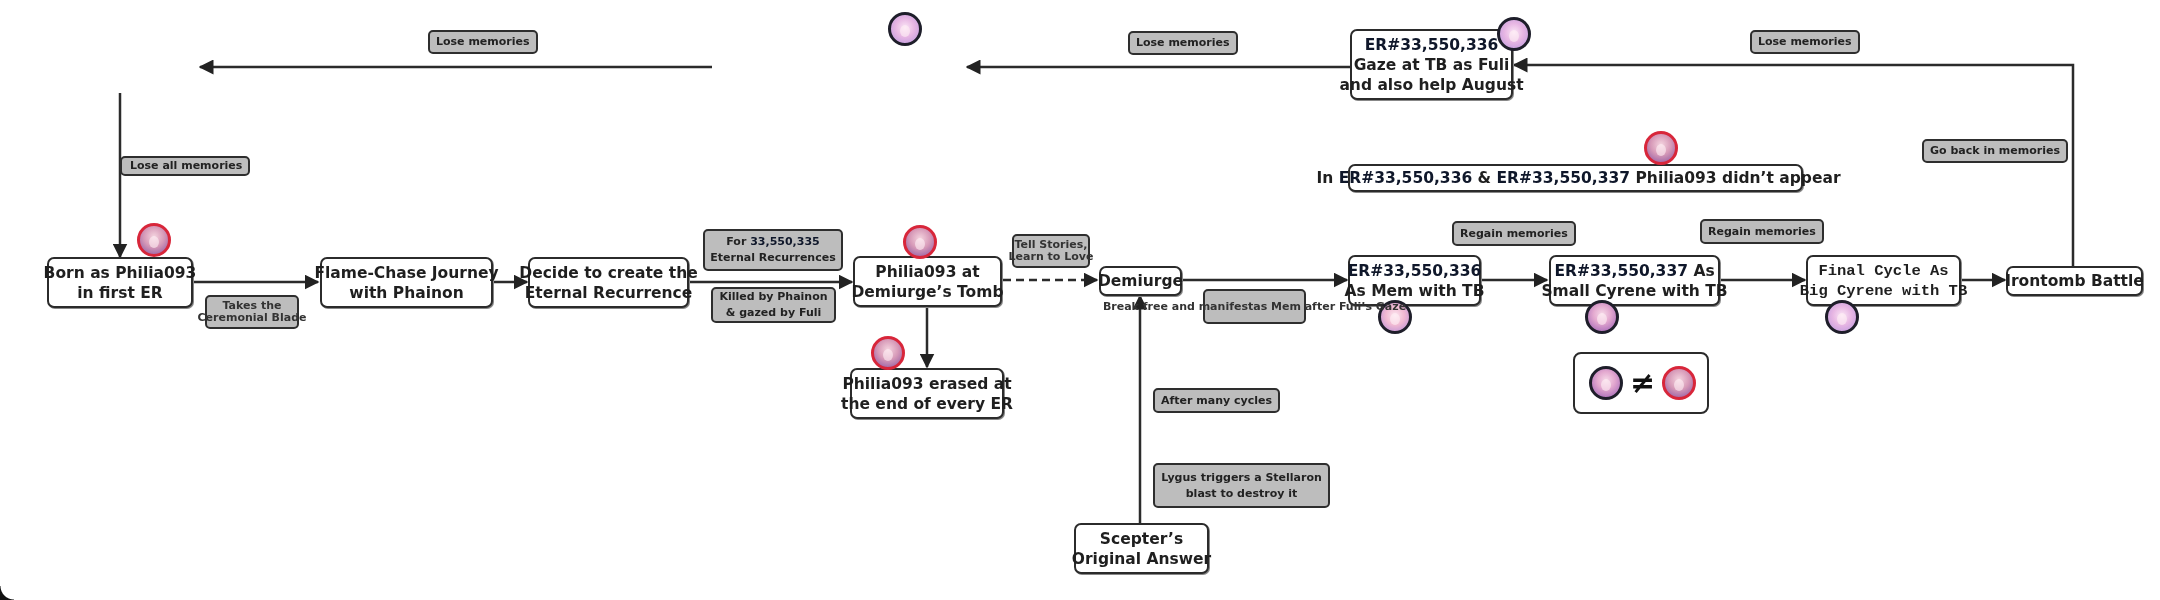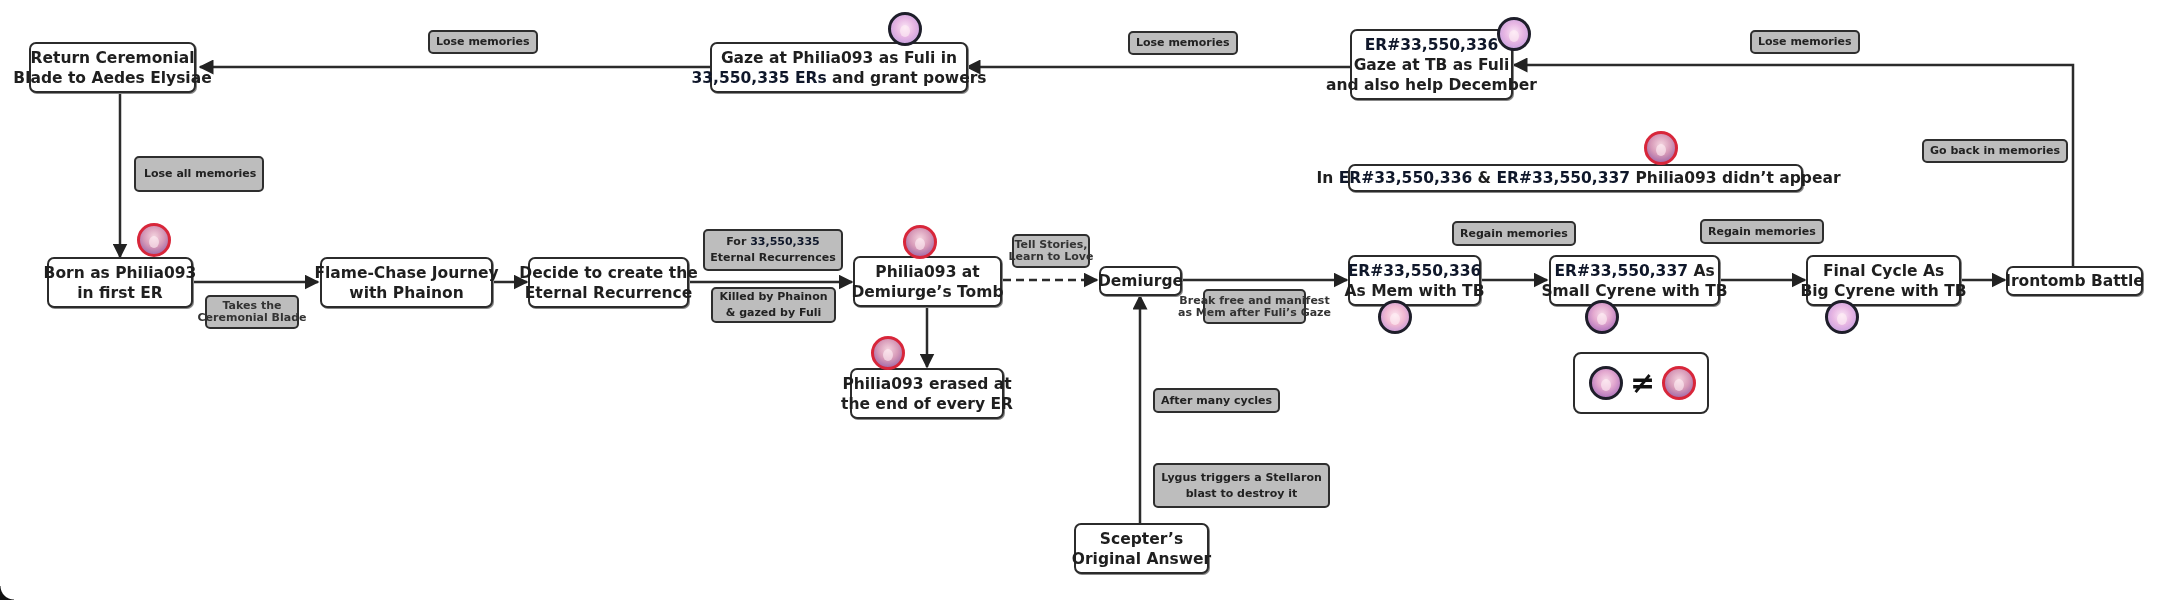--- a/index.html
+++ b/index.html
@@ -56,37 +56,29 @@
       <line x1="927" y1="306" x2="927" y2="367" marker-end="url(#arr)"></line>
       <line x1="1003" y1="280" x2="1097" y2="280" stroke-dasharray="8,5" marker-end="url(#arr)"></line>
       <line x1="1181" y1="280" x2="1347" y2="280" marker-end="url(#arr)"></line>
       <line x1="1140" y1="523" x2="1140" y2="296" marker-end="url(#arr)"></line>
       <line x1="1480" y1="280" x2="1547" y2="280" marker-end="url(#arr)"></line>
       <line x1="1719" y1="280" x2="1805" y2="280" marker-end="url(#arr)"></line>
       <line x1="1960" y1="280" x2="2005" y2="280" marker-end="url(#arr)"></line>
     </g>
   </svg>
 
-  <div class="node" style="left:29px;top:42px;width:167px;height:51px;flex-direction:column;">
-    <span class="line">Return Ceremonial</span>
-    <span class="line">Blade to Aedes Elysiae</span>
-  </div>
-
-  <div class="node" style="left:710px;top:42px;width:258px;height:51px;flex-direction:column;">
-    <span class="line">Gaze at Philia093 as Fuli in</span>
-    <span class="line"><span class="red">33,550,335 ERs</span><span> and grant powers</span></span>
-  </div>
+
   <div class="avatar lilac" style="left:888px;top:12px;">
       <div class="face"></div>
     </div>
 
   <div class="node" style="left:1350px;top:29px;width:163px;height:71px;flex-direction:column;">
     <span class="line red">ER#33,550,336</span>
     <span class="line">Gaze at TB as Fuli</span>
-    <span class="line">and also help December</span>
+    <span class="line">and also help August</span>
   </div>
   <div class="avatar lilac" style="left:1497px;top:17px;">
       <div class="face"></div>
     </div>
 
   <div class="node" style="left:1348px;top:164px;width:455px;height:28px;padding-left:12px;">
     <span class="line"><span>In </span><span class="red">ER#33,550,336</span><span> &amp; </span><span class="red">ER#33,550,337</span><span> Philia093 didn’t appear</span></span>
   </div>
   <div class="avatar red-ring" style="left:1644px;top:131px;">
       <div class="face"></div>
@@ -144,21 +136,21 @@
     </div>
 
   <div class="node" style="left:1549px;top:255px;width:171px;height:51px;flex-direction:column;">
     <span class="line"><span class="red">ER#33,550,337</span><span> As</span></span>
     <span class="line">Small Cyrene with TB</span>
   </div>
   <div class="avatar" style="left:1585px;top:300px;">
       <div class="face"></div>
     </div>
 
-  <div class="node" style="left:1806px;top:255px;width:155px;height:51px;flex-direction:column;">
+  <div class="node" style="left:1806px;top:255px;width:155px;height:51px;flex-direction:column;font-family:Liberation Mono, monospace;">
     <span class="line">Final Cycle As</span>
     <span class="line">Big Cyrene with TB</span>
   </div>
   <div class="avatar lilac" style="left:1825px;top:300px;">
       <div class="face"></div>
     </div>
 
   <div class="node" style="left:2006px;top:266px;width:137px;height:30px;">
     <span class="line">Irontomb Battle</span>
   </div>
@@ -169,21 +161,21 @@
       </div>
     <div class="neq">≠</div>
     <div class="avatar red-ring" style="left:87px;top:12px;">
         <div class="face"></div>
       </div>
   </div>
 
   <div class="label" style="left:428px;top:30px;height:24px;">Lose memories</div>
   <div class="label" style="left:1128px;top:31px;height:24px;">Lose memories</div>
   <div class="label" style="left:1750px;top:30px;height:24px;">Lose memories</div>
-  <div class="label" style="left:134px;top:156px;height:36px;padding-left:8px;">Lose all memories</div>
+  <div class="label" style="left:120px;top:156px;height:20px;padding-left:8px;">Lose all memories</div>
   <div class="label" style="left:1922px;top:139px;height:24px;">Go back in memories</div>
 
   <div class="label tiny" style="left:205px;top:295px;width:94px;height:34px;flex-direction:column;">
     <span>Takes the</span>
     <span>Ceremonial Blade</span>
   </div>
 
   <div class="label" style="left:703px;top:229px;width:140px;height:42px;flex-direction:column;">
     <span><span>For </span><span class="red">33,550,335</span></span>
     <span>Eternal Recurrences</span>
@@ -192,21 +184,21 @@
   <div class="label" style="left:711px;top:287px;width:125px;height:36px;flex-direction:column;">
     <span>Killed by Phainon</span>
     <span>&amp; gazed by Fuli</span>
   </div>
 
   <div class="label tiny" style="left:1012px;top:234px;width:78px;height:34px;flex-direction:column;">
     <span>Tell Stories,</span>
     <span>Learn to Love</span>
   </div>
 
-  <div class="label tiny" style="left:1203px;top:289px;width:103px;height:35px;flex-direction:column;">
+  <div class="label tiny" style="left:1203px;top:289px;width:103px;height:35px;flex-direction:row;">
     <span>Break free and manifest</span>
     <span>as Mem after Fuli’s Gaze</span>
   </div>
 
   <div class="label" style="left:1452px;top:221px;height:25px;">Regain memories</div>
   <div class="label" style="left:1700px;top:219px;height:25px;">Regain memories</div>
 
   <div class="label" style="left:1153px;top:388px;height:25px;">After many cycles</div>
 
   <div class="label" style="left:1153px;top:463px;width:177px;height:45px;flex-direction:column;">

